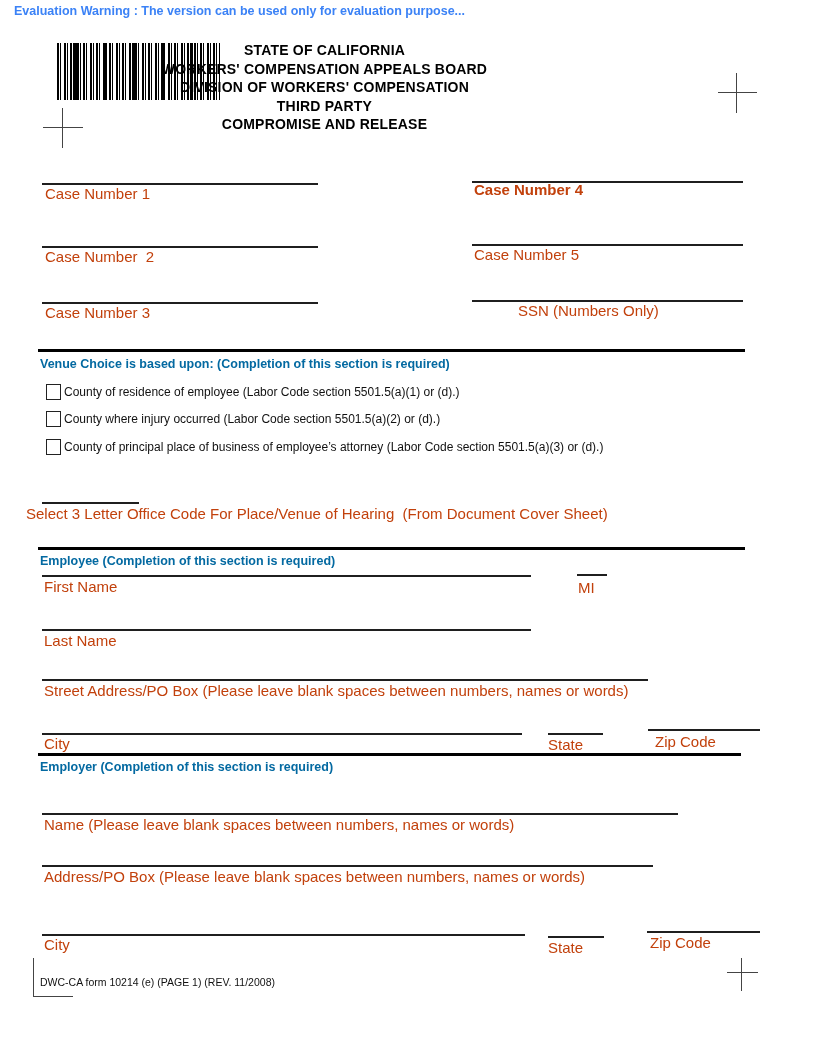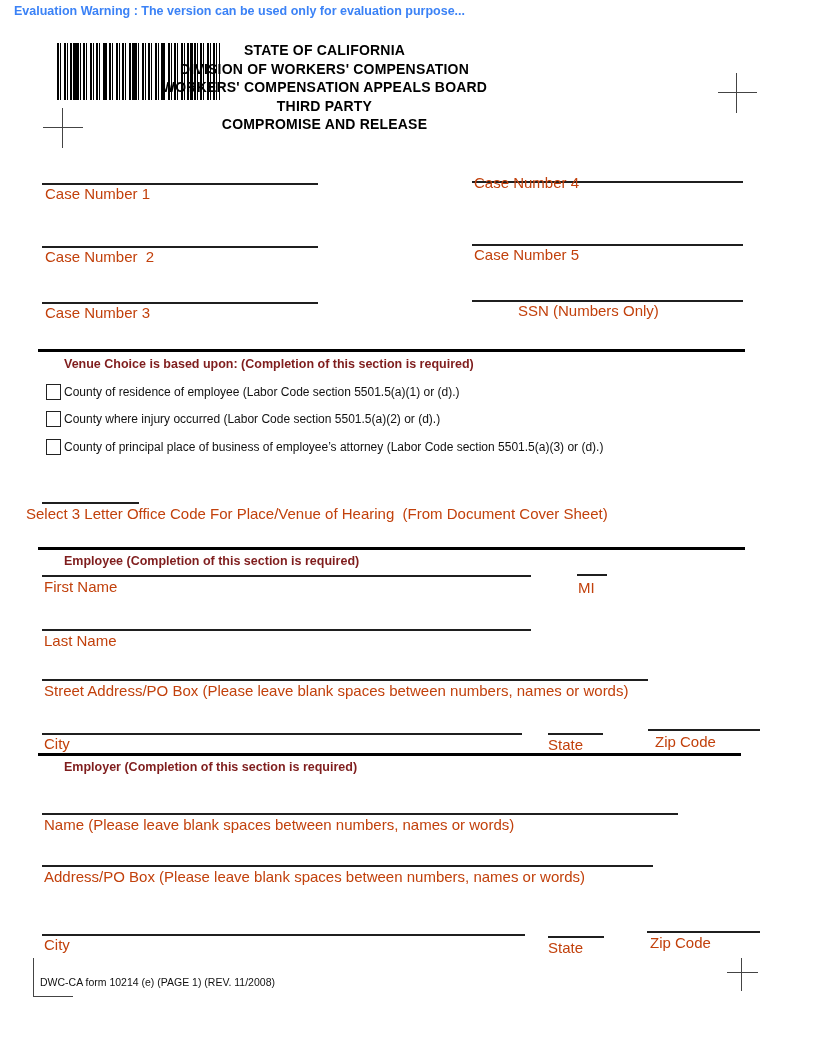--- a/index.html
+++ b/index.html
@@ -1,20 +1,20 @@
 <!DOCTYPE html>
 <html><head>
 <meta charset="utf-8">
 <style>
   html,body{margin:0;padding:0;background:#fff;}
   .page{position:relative;width:816px;height:1056px;background:#ffffff;
         font-family:"Liberation Sans",sans-serif;color:#000;overflow:hidden;}
   .lbl{position:absolute;font-size:15px;line-height:14px;white-space:pre;color:#c2410c;}
   .opt{position:absolute;font-size:12px;line-height:14px;white-space:pre;color:#111;}
-  .heading{position:absolute;font-weight:bold;font-size:12.5px;line-height:14px;white-space:pre;color:#7f1d1d;margin-left:24px;}
+  .heading{position:absolute;font-weight:bold;font-size:12.5px;line-height:14px;white-space:pre;color:#0369a1;}
   .hline{position:absolute;height:1.5px;background:#1f1f1f;}
   .thick{position:absolute;height:3px;background:#000;}
   .cropH{position:absolute;height:1px;background:#444;}
   .cropV{position:absolute;width:1px;background:#444;}
   .cb{position:absolute;width:13px;height:14px;border:1.6px solid #222;background:#fff;}
   .warning{position:absolute;left:14px;top:4px;font-weight:bold;font-size:12.5px;color:#3b82f6;white-space:pre;}
   .titleblock{position:absolute;left:0;top:41px;width:649px;text-align:center;}
   .titleblock div{font-weight:bold;font-size:14px;line-height:18.6px;letter-spacing:0.2px;}
   .barcode{position:absolute;left:57px;top:43px;width:163px;height:57px;background-color:#fff;
     background-image:
@@ -35,37 +35,37 @@
   <div class="cropV" style="left:62px;top:108px;height:40px;"></div>
   <div class="cropH" style="left:718px;top:92px;width:39px;"></div>
   <div class="cropV" style="left:736px;top:73px;height:40px;"></div>
   <div class="cropH" style="left:727px;top:972px;width:31px;"></div>
   <div class="cropV" style="left:741px;top:958px;height:33px;"></div>
   <div class="cropV" style="left:33px;top:958px;height:39px;"></div>
   <div class="cropH" style="left:33px;top:996px;width:40px;"></div>
 
   <div class="titleblock">
     <div>STATE OF CALIFORNIA</div>
+    <div>WORKERS' COMPENSATION APPEALS BOARD</div>
     <div>DIVISION OF WORKERS' COMPENSATION</div>
-    <div>WORKERS' COMPENSATION APPEALS BOARD</div>
     <div>THIRD PARTY</div>
     <div>COMPROMISE AND RELEASE</div>
   </div>
 
   <div class="hline" style="left:42px;top:183px;width:276px;"></div>
   <div class="lbl" style="left:45px;top:187px;">Case Number 1</div>
 
   <div class="hline" style="left:42px;top:246px;width:276px;"></div>
   <div class="lbl" style="left:45px;top:250px;">Case Number  2</div>
 
   <div class="hline" style="left:42px;top:302px;width:276px;"></div>
   <div class="lbl" style="left:45px;top:306px;">Case Number 3</div>
 
   <div class="hline" style="left:472px;top:181px;width:271px;"></div>
-  <div class="lbl" style="left:474px;top:176px;">Case Number 4</div>
+  <div class="lbl" style="left:474px;top:183px;font-weight:bold;">Case Number 4</div>
 
   <div class="hline" style="left:472px;top:244px;width:271px;"></div>
   <div class="lbl" style="left:474px;top:248px;">Case Number 5</div>
 
   <div class="hline" style="left:472px;top:300px;width:271px;"></div>
   <div class="lbl" style="left:474px;top:304px;margin-left:44px;">SSN (Numbers Only)</div>
 
   <div class="thick" style="left:38px;top:349px;width:707px;"></div>
   <div class="heading" style="left:40px;top:357px;">Venue Choice is based upon: (Completion of this section is required)</div>
 

